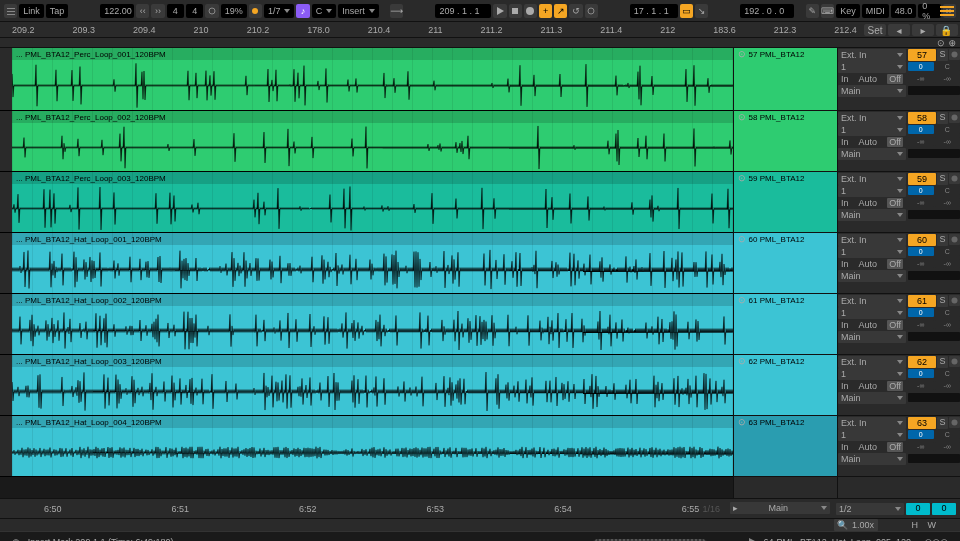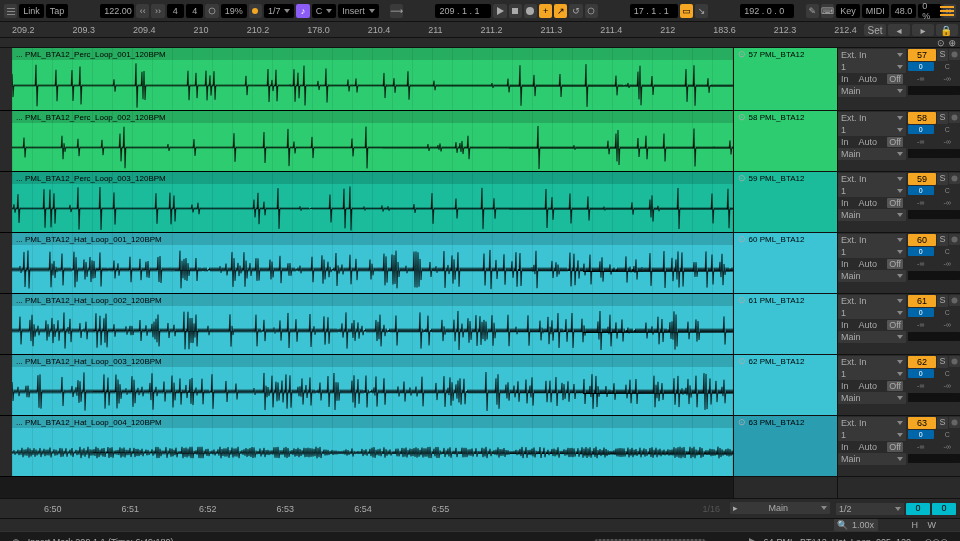--- a/index.html
+++ b/index.html
@@ -538,21 +538,21 @@
      <div class="io-dd">Main<span class="tri-down"></span></div>
      <div class="io-right">
             <div style="flex:1;height:9px;background:#111;border-radius:1px"></div>
           </div>
    </div>
       </div>
     </div>
   </div>
 
 <div class="master-row">
-  <div style="flex:0 0 733px;display:flex;gap:60px;padding-left:40px;font-size:8px;color:#666;">
+  <div style="flex:0 0 733px;display:flex;gap:110px;padding-left:40px;font-size:8px;color:#666;">
     <span>6:50</span>
     <span>6:51</span>
     <span>6:52</span>
     <span>6:53</span>
     <span>6:54</span>
     <span>6:55</span>
   </div>
   <div style="position:absolute;right:240px;color:#555">1/16</div>
   <div style="position:absolute;right:130px;width:100px;height:14px;">
     <div class="io-dd" style="height:12px">

